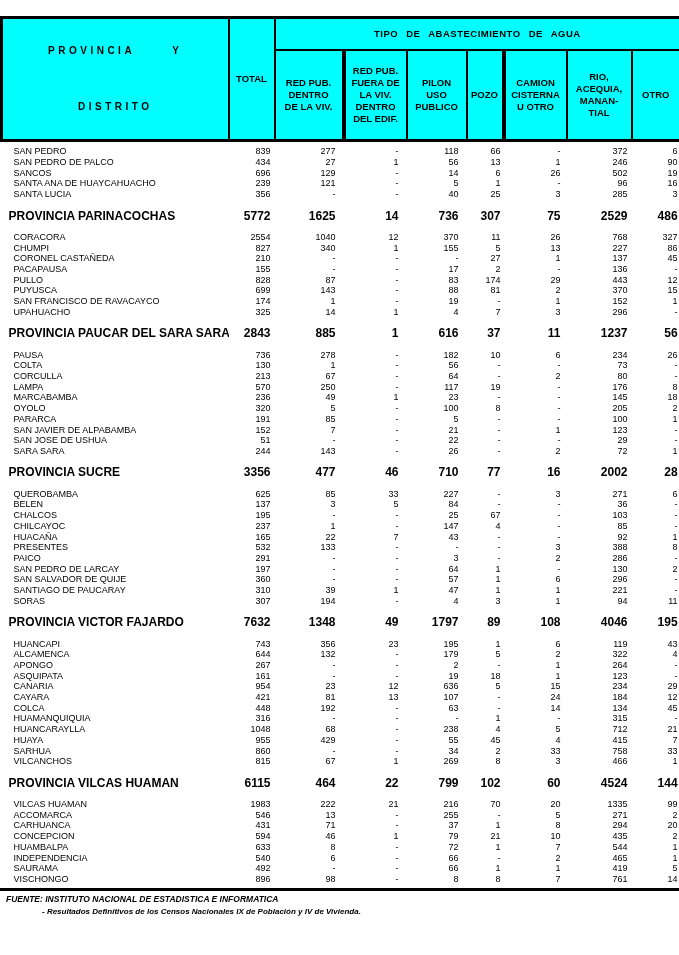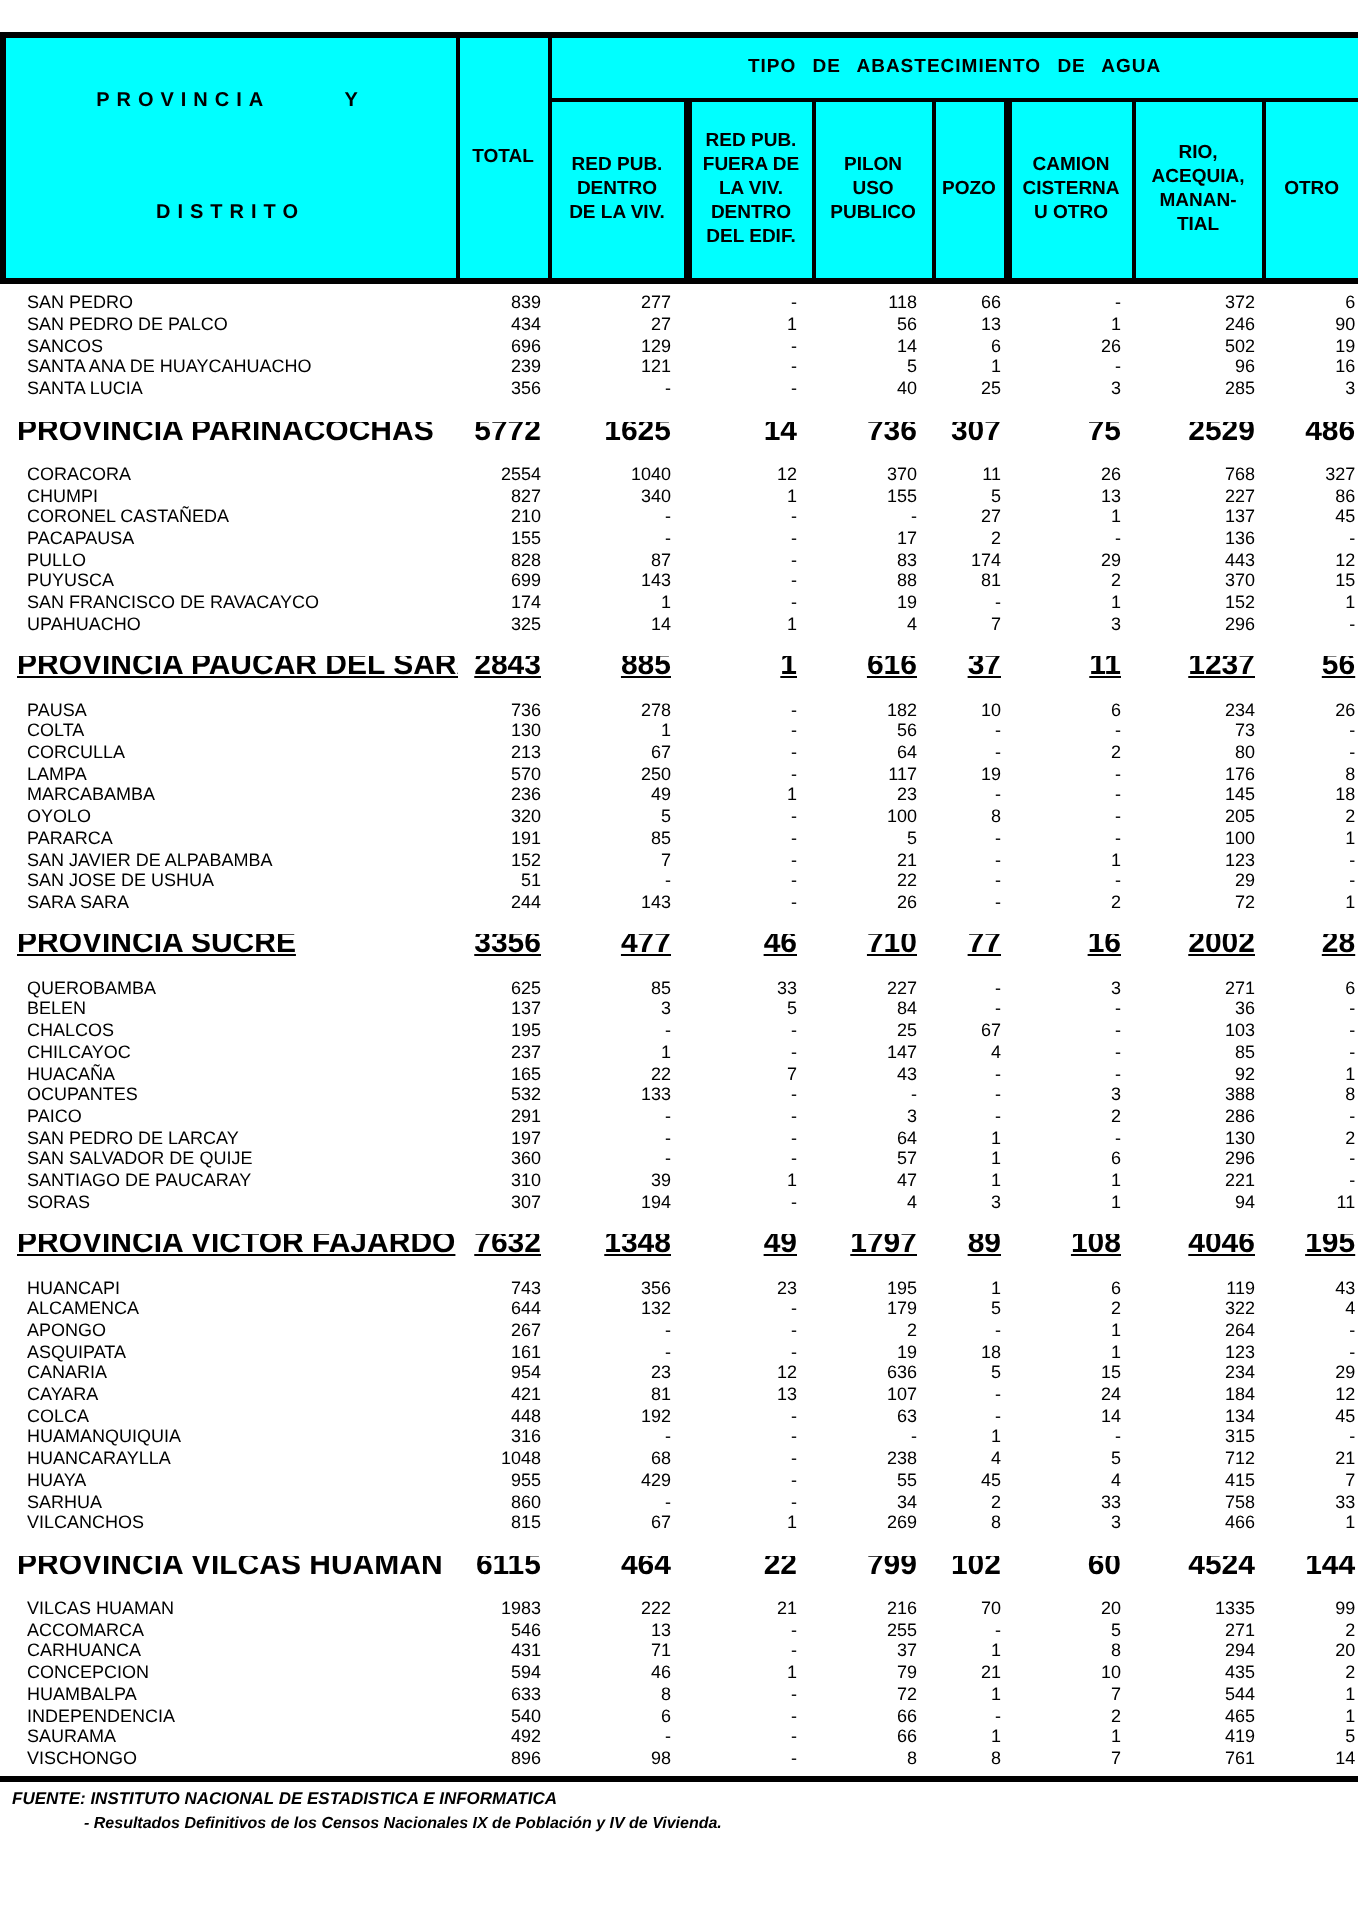--- a/index.html
+++ b/index.html
@@ -25,21 +25,21 @@
   th.c6{border-right:3px solid #000;}
   .ph-line{white-space:pre;letter-spacing:3.5px;font-size:10px;}
   .ph-line.first{margin-bottom:32px;}
 
   tbody td{
     font-size:9px;height:10.7px;line-height:10.7px;padding:0;
     white-space:nowrap;overflow:hidden;
   }
   tbody tr:first-child td{height:15px;vertical-align:bottom;margin-top:24px;}
   td.name{padding-left:12px;text-align:left;}
-  tr.prov td{font-weight:bold;font-size:15px;text-decoration:underline;}
+  tr.prov td{font-weight:bold;font-size:12px;}
   tr.prov td.name{padding-left:7px;}
   td.v{text-align:right;}
   td.v0{padding-right:4px;}
   td.v1{padding-right:8px;}
   td.v2{padding-right:8px;}
   td.v3{padding-right:8px;}
   td.v4{padding-right:3px;}
   td.v5{padding-right:6px;}
   td.v6{padding-right:4px;}
   td.v7{padding-right:3px;}
@@ -453,21 +453,21 @@
           <td class="v v0">165</td>
           <td class="v v1">22</td>
           <td class="v v2">7</td>
           <td class="v v3">43</td>
           <td class="v v4">-</td>
           <td class="v v5">-</td>
           <td class="v v6">92</td>
           <td class="v v7">1</td>
         </tr>
         <tr>
-          <td class="name">OCUPANTES</td>
+          <td class="name">PRESENTES</td>
           <td class="v v0">532</td>
           <td class="v v1">133</td>
           <td class="v v2">-</td>
           <td class="v v3">-</td>
           <td class="v v4">-</td>
           <td class="v v5">3</td>
           <td class="v v6">388</td>
           <td class="v v7">8</td>
         </tr>
         <tr>

